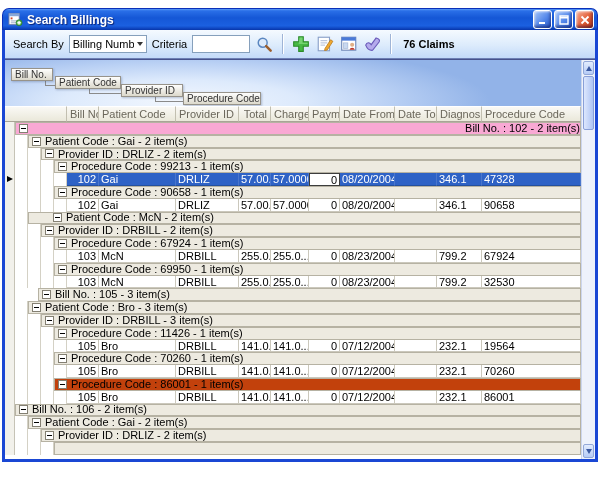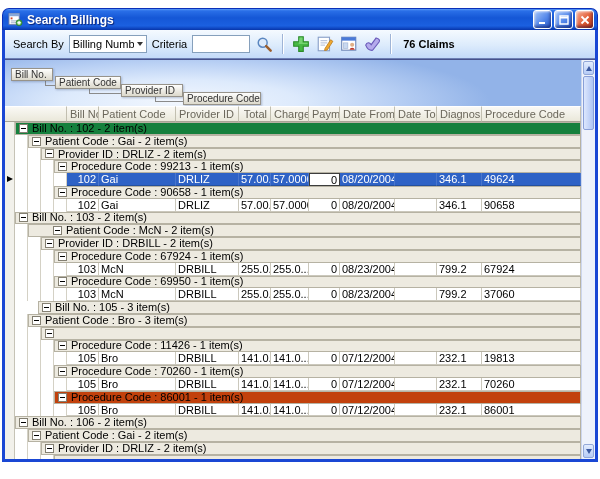--- a/index.html
+++ b/index.html
@@ -200,21 +200,21 @@
           <div class="h-cell c4">Charges</div>
           <div class="h-cell c5">Payme...</div>
           <div class="h-cell c6">Date From</div>
           <div class="h-cell c7">Date To</div>
           <div class="h-cell c8">Diagnosis Code</div>
           <div class="h-cell c9">Procedure Code</div>
         </div>
       <div class="rows" id="rows">
           <div class="grid-row">
             <div class="ind-cell"></div>
-            <div class="group-band" style="background: #15803d;">
+            <div class="group-band" style="background: #f9a8d4; justify-content: space-between;">
               <span class="expander"></span>
               <span class="group-label">Bill No. : 102 - 2 item(s)</span>
             </div>
           </div>
           <div class="grid-row">
             <div class="ind-cell"></div>
             <div class="indent-cell"></div>
             <div class="group-band" style="background: rgb(237, 234, 224);">
               <span class="expander"></span>
               <span class="group-label">Patient Code : Gai - 2 item(s)</span>
@@ -249,21 +249,21 @@
             <div class="indent-cell"></div>
             <div class="cell c0 sel" style="background: rgb(46, 98, 198);">102</div>
             <div class="cell c1 sel" style="background: rgb(46, 98, 198);">Gai</div>
             <div class="cell c2 sel" style="background: rgb(46, 98, 198);">DRLIZ</div>
             <div class="cell c3 sel" style="background: rgb(46, 98, 198);">57.00...</div>
             <div class="cell c4 sel" style="background: rgb(46, 98, 198);">57.0000</div>
             <div class="cell c5 edit-cell">0</div>
             <div class="cell c6 sel" style="background: rgb(46, 98, 198);">08/20/2004</div>
             <div class="cell c7 sel" style="background: rgb(46, 98, 198);"></div>
             <div class="cell c8 sel" style="background: rgb(46, 98, 198);">346.1</div>
-            <div class="cell c9 sel" style="background: rgb(46, 98, 198);">49624</div>
+            <div class="cell c9 sel" style="background: rgb(46, 98, 198);">47328</div>
           </div>
           <div class="grid-row">
             <div class="ind-cell"></div>
             <div class="indent-cell"></div>
             <div class="indent-cell"></div>
             <div class="indent-cell"></div>
             <div class="group-band" style="background: rgb(237, 234, 224);">
               <span class="expander"></span>
               <span class="group-label">Procedure Code : 90658 - 1 item(s)</span>
             </div>
@@ -280,27 +280,20 @@
             <div class="cell c3">57.00...</div>
             <div class="cell c4">57.0000</div>
             <div class="cell c5">0</div>
             <div class="cell c6">08/20/2004</div>
             <div class="cell c7"></div>
             <div class="cell c8">346.1</div>
             <div class="cell c9">90658</div>
           </div>
           <div class="grid-row">
             <div class="ind-cell"></div>
-            <div class="group-band" style="background: rgb(237, 234, 224);">
-              <span class="expander"></span>
-              <span class="group-label">Bill No. : 103 - 2 item(s)</span>
-            </div>
-          </div>
-          <div class="grid-row">
-            <div class="ind-cell"></div>
             <div class="indent-cell"></div>
             <div class="group-band" style="background: rgb(237, 234, 224); padding-left: 24px;">
               <span class="expander"></span>
               <span class="group-label">Patient Code : McN - 2 item(s)</span>
             </div>
           </div>
           <div class="grid-row">
             <div class="ind-cell"></div>
             <div class="indent-cell"></div>
             <div class="indent-cell"></div>
@@ -354,21 +347,21 @@
             <div class="indent-cell"></div>
             <div class="cell c0">103</div>
             <div class="cell c1">McN</div>
             <div class="cell c2">DRBILL</div>
             <div class="cell c3">255.0...</div>
             <div class="cell c4">255.0...</div>
             <div class="cell c5">0</div>
             <div class="cell c6">08/23/2004</div>
             <div class="cell c7"></div>
             <div class="cell c8">799.2</div>
-            <div class="cell c9">37060</div>
+            <div class="cell c9">32530</div>
           </div>
           <div class="grid-row">
             <div class="ind-cell"></div>
             <div class="group-band" style="background: rgb(237, 234, 224); margin-left: 23px;">
               <span class="expander"></span>
               <span class="group-label">Bill No. : 105 - 3 item(s)</span>
             </div>
           </div>
           <div class="grid-row">
             <div class="ind-cell"></div>
@@ -377,20 +370,21 @@
               <span class="expander"></span>
               <span class="group-label">Patient Code : Bro - 3 item(s)</span>
             </div>
           </div>
           <div class="grid-row">
             <div class="ind-cell"></div>
             <div class="indent-cell"></div>
             <div class="indent-cell"></div>
             <div class="group-band" style="background: rgb(237, 234, 224);">
               <span class="expander"></span>
+              <span class="group-label">Provider ID : DRBILL - 3 item(s)</span>
             </div>
           </div>
           <div class="grid-row">
             <div class="ind-cell"></div>
             <div class="indent-cell"></div>
             <div class="indent-cell"></div>
             <div class="indent-cell"></div>
             <div class="group-band" style="background: rgb(237, 234, 224);">
               <span class="expander"></span>
               <span class="group-label">Procedure Code : 11426 - 1 item(s)</span>
@@ -404,21 +398,21 @@
             <div class="indent-cell"></div>
             <div class="cell c0">105</div>
             <div class="cell c1">Bro</div>
             <div class="cell c2">DRBILL</div>
             <div class="cell c3">141.0...</div>
             <div class="cell c4">141.0...</div>
             <div class="cell c5">0</div>
             <div class="cell c6">07/12/2004</div>
             <div class="cell c7"></div>
             <div class="cell c8">232.1</div>
-            <div class="cell c9">19813</div>
+            <div class="cell c9">19564</div>
           </div>
           <div class="grid-row">
             <div class="ind-cell"></div>
             <div class="indent-cell"></div>
             <div class="indent-cell"></div>
             <div class="indent-cell"></div>
             <div class="group-band" style="background: rgb(237, 234, 224); align-items: center;">
               <span class="expander"></span>
               <span class="group-label">Procedure Code : 70260 - 1 item(s)</span>
             </div>

